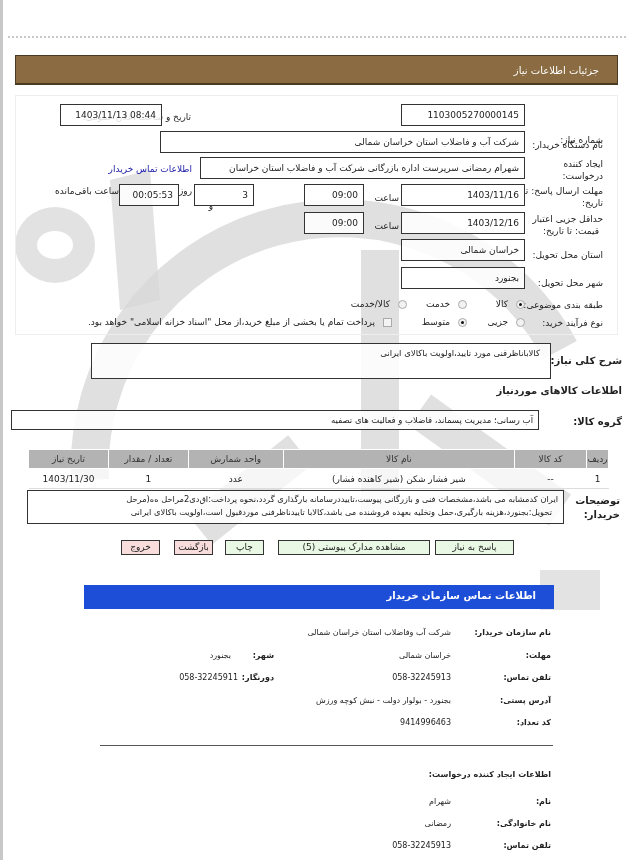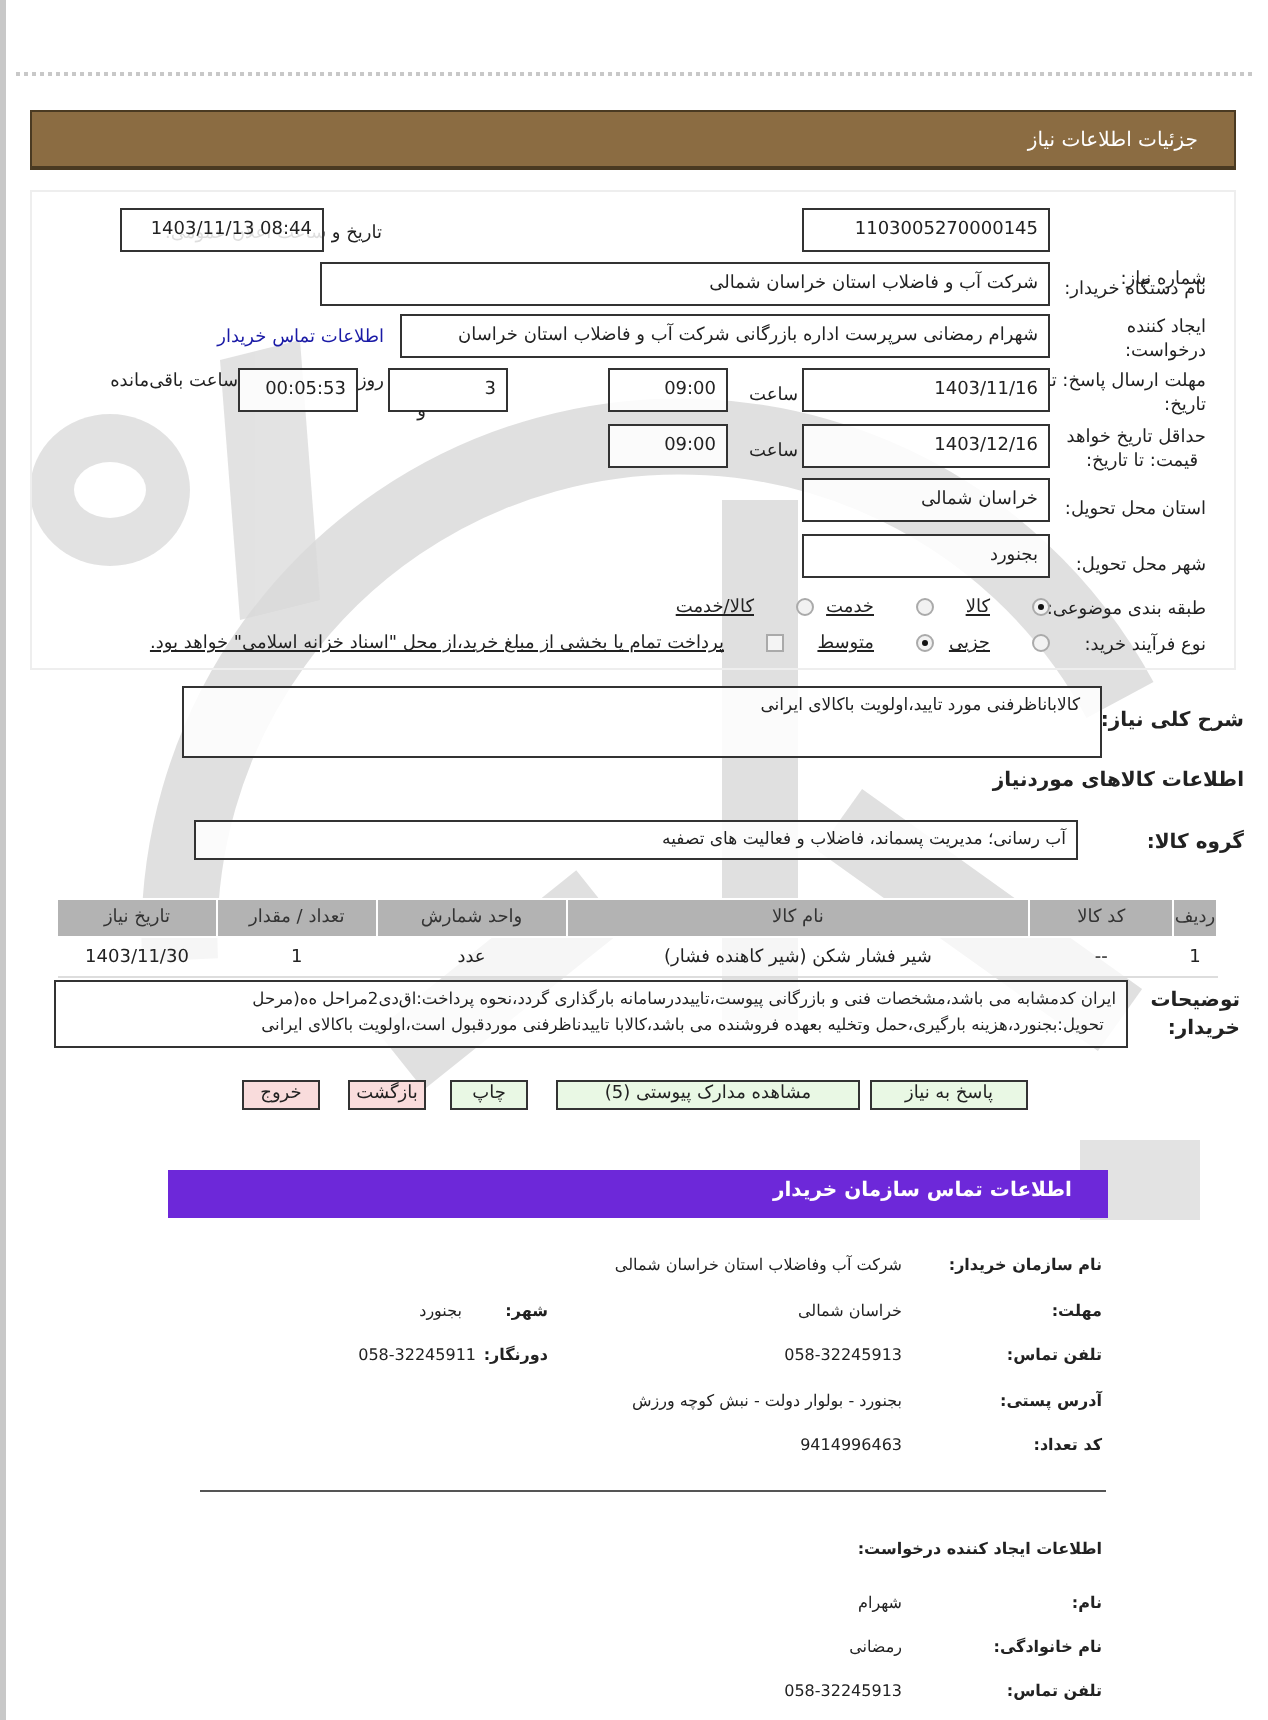--- a/index.html
+++ b/index.html
@@ -16,33 +16,33 @@
 
   .panel { position: absolute; left: 15px; top: 95px; width: 603px; height: 240px; border: 1px solid #eee; z-index: 1; }
   .lbl { position: absolute; font-size: 9px; color: #222; white-space: nowrap; line-height: 12px; }
   .box { position: absolute; border: 1px solid #333; background: rgba(255,255,255,0.85); font-size: 9px; padding: 0 5px; line-height: 20px; white-space: nowrap; overflow: hidden; }
   .box.ltr { direction: ltr; text-align: right; }
   .link { position: absolute; color: #1a1aa6; font-size: 9px; white-space: nowrap; cursor: pointer; }
 
   .radio { display: inline-block; width: 9px; height: 9px; border: 1px solid #aaa; border-radius: 50%; background: #f2f2f2; vertical-align: middle; position: relative; }
   .radio.on::after { content: ""; position: absolute; left: 2px; top: 2px; width: 3px; height: 3px; border-radius: 50%; background: #111; }
   .checkbox { display: inline-block; width: 9px; height: 9px; border: 1px solid #aaa; background: #f4f4f4; vertical-align: middle; }
-  .opt { position: absolute; white-space: nowrap; font-size: 9px; display: flex; align-items: flex-start; gap: 21px; text-decoration: underline; }
+  .opt { position: absolute; white-space: nowrap; font-size: 9px; display: flex; align-items: center; gap: 8px; }
   .bold { font-weight: bold; }
 
   table.items { position: absolute; left: 28px; top: 449px; width: 581px; border-collapse: collapse; z-index: 1; font-size: 9px; }
   table.items th { background: #b3b3b3; color: #333; font-weight: normal; height: 19px; border: 1px solid #fff; text-align: center; }
   table.items td { height: 20px; text-align: center; background: rgba(255,255,255,0.7); border-bottom: 1px solid #ddd; }
   table.items td.num { direction: ltr; }
 
   .btn { position: absolute; top: 540px; height: 15px; border: 1px solid #333; font-size: 9px; text-align: center; line-height: 13px; cursor: pointer; z-index: 1; }
   .btn.green { background: #e9f8e4; }
   .btn.red { background: #f9dcdc; }
 
-  .header-bar2 { position: absolute; left: 84px; top: 585px; width: 470px; height: 24px; background: #6d28d9; }
+  .header-bar2 { position: absolute; left: 84px; top: 585px; width: 470px; height: 24px; background: #1d4ed8; }
   .header-bar2 span { position: absolute; right: 18px; top: 5px; color: #fff; font-size: 10px; font-weight: bold; }
 
   .kv { position: absolute; font-size: 8px; white-space: nowrap; color: #222; }
   .kv.k { font-weight: bold; }
   .hr { position: absolute; left: 100px; width: 453px; top: 745px; border-top: 1px solid #555; }
 </style>
 </head>
 <body>
 
 <div class="left-rule"></div>
@@ -86,21 +86,21 @@
   <span class="lbl" style="right:14px; top:101px;">تاریخ:</span>
   <div class="box ltr" style="right:92px; top:88px; width:124px;">1403/11/16</div>
   <span class="lbl" style="right:218px; top:96px;">ساعت</span>
   <div class="box ltr" style="right:253px; top:88px; width:60px;">09:00</div>
   <div class="box ltr" style="right:363px; top:88px; width:60px;">3</div>
   <span class="lbl" style="right:425px; top:89px;">روز</span>
   <span class="lbl" style="right:404px; top:104px;">و</span>
   <div class="box ltr" style="right:438px; top:88px; width:60px;">00:05:53</div>
   <span class="lbl" style="right:498px; top:89px;">ساعت باقی‌مانده</span>
 
-  <span class="lbl" style="right:14px; top:117px;">حداقل تاریخ خواهد</span>
+  <span class="lbl" style="right:14px; top:117px;">حداقل جزیی اعتبار</span>
   <span class="lbl" style="right:18px; top:129px;">قیمت: تا تاریخ:</span>
   <div class="box ltr" style="right:92px; top:116px; width:124px;">1403/12/16</div>
   <span class="lbl" style="right:218px; top:124px;">ساعت</span>
   <div class="box ltr" style="right:253px; top:116px; width:60px;">09:00</div>
 
   <span class="lbl" style="right:14px; top:153px;">استان محل تحویل:</span>
   <div class="box" style="right:92px; top:143px; width:124px;">خراسان شمالی</div>
 
   <span class="lbl" style="right:14px; top:181px;">شهر محل تحویل:</span>
   <div class="box" style="right:92px; top:171px; width:124px;">بجنورد</div>
@@ -134,21 +134,21 @@
   </div>
 </div>
 
 <span class="lbl bold" style="right:12px; top:355px; font-size:10px; z-index:1;">شرح کلی نیاز:</span>
 <div style="position:absolute; right:83px; top:343px; width:460px; height:36px; border:1px solid #333; background:rgba(255,255,255,0.85); font-size:8.5px; padding:3px 5px; line-height:13px; z-index:1;">
   <div style="padding-right:5px;">کالاباناظرفنی مورد تایید،اولویت باکالای ایرانی</div>
 </div>
 <span class="lbl bold" style="right:12px; top:385px; font-size:10px; z-index:1;">اطلاعات کالاهای موردنیاز</span>
 
 <span class="lbl bold" style="right:12px; top:416px; font-size:10px; z-index:1;">گروه کالا:</span>
-<div class="box" style="right:95px; top:410px; width:442px; z-index:1; line-height:18px; font-size:8.5px;padding-left:47px;">آب رسانی؛ مدیریت پسماند، فاضلاب و فعالیت های تصفیه</div>
+<div class="box" style="right:95px; top:410px; width:528px; z-index:1; line-height:18px; font-size:8.5px;padding-left:47px;">آب رسانی؛ مدیریت پسماند، فاضلاب و فعالیت های تصفیه</div>
 
 <table class="items">
   <thead>
     <tr>
       <th style="width:22px;">ردیف</th>
       <th style="width:72px;">کد کالا</th>
       <th style="width:232px;">نام کالا</th>
       <th style="width:95px;">واحد شمارش</th>
       <th style="width:80px;">تعداد / مقدار</th>
       <th style="width:80px;text-align:center;">تاریخ نیاز</th>

